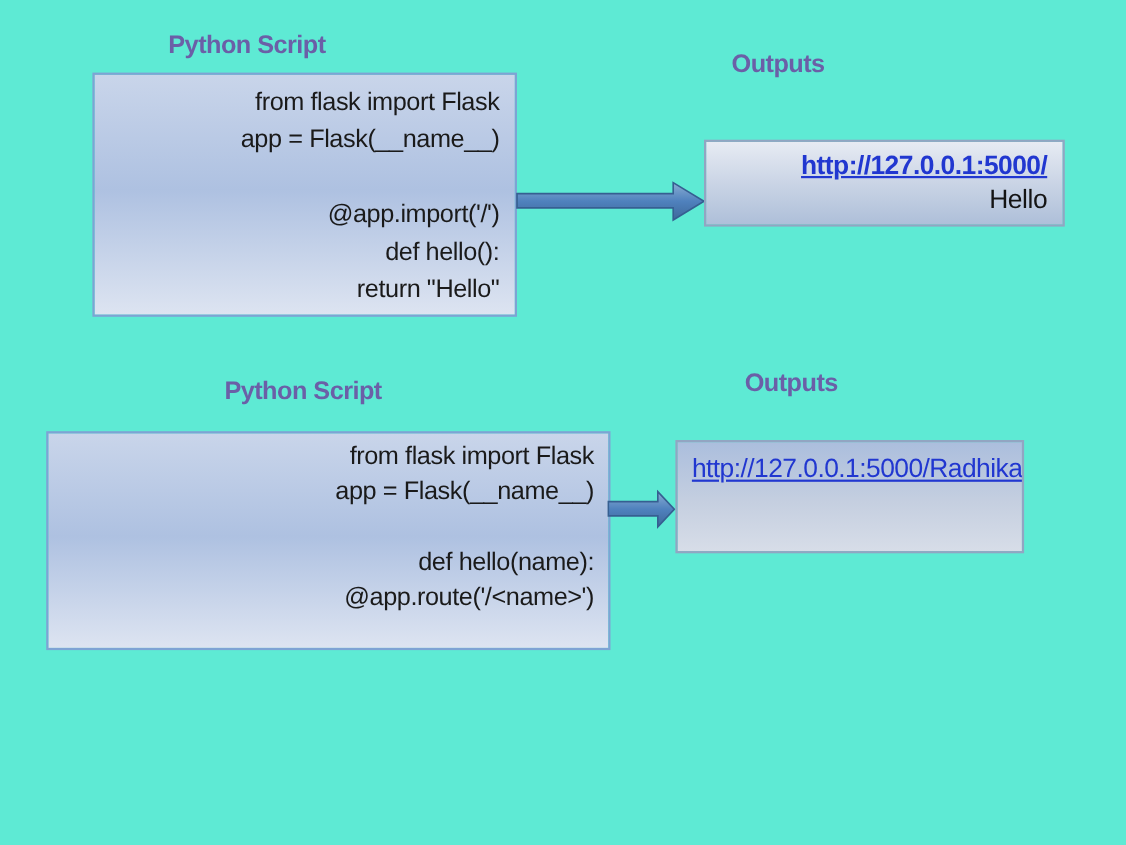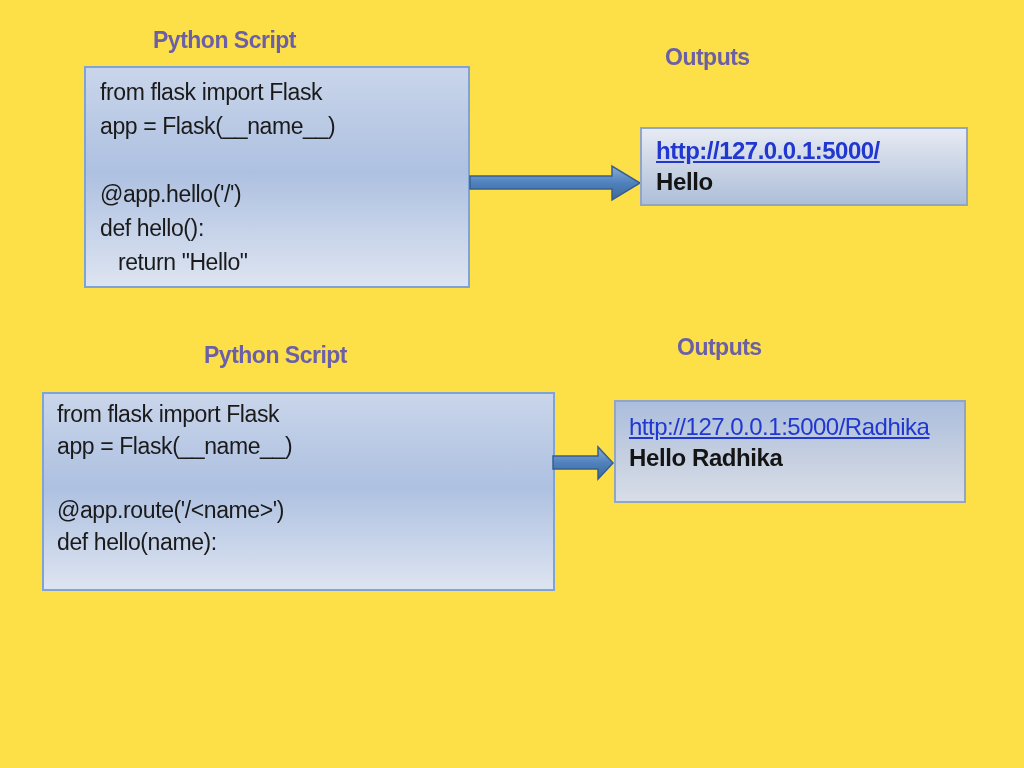--- a/index.html
+++ b/index.html
@@ -4,23 +4,24 @@
 <style>
   html, body {
     margin: 0;
     padding: 0;
     background: #ffffff;
   }
   .slide {
     position: relative;
     width: 1024px;
     height: 768px;
-    background: #fde047;
+    background: #5eead4;
     font-family: "Liberation Sans", sans-serif;
     overflow: hidden;
+    text-align: right;
   }
   .sec-title {
     position: absolute;
     color: #6b5fa7;
     font-weight: bold;
     font-size: 23px;
     letter-spacing: -0.5px;
     white-space: nowrap;
   }
   #title1    { left: 153px; top: 27px; }
@@ -53,59 +54,59 @@
     box-sizing: border-box;
     border: 2px solid #92a5c2;
     overflow: hidden;
   }
   #outbox1 {
     left: 640px; top: 127px; width: 328px; height: 79px;
     background: linear-gradient(180deg, #e7ebf3 0%, #c7d2e4 55%, #aebfd9 100%);
     padding: 6px 14px;
   }
   #outbox2 {
-    left: 614px; top: 400px; width: 352px; height: 103px;
+    left: 614px; top: 400px; width: 317px; height: 103px;
     background: linear-gradient(180deg, #abbedd 0%, #c5cfe0 55%, #d7dde8 100%);
     padding: 9px 13px;
   }
   .out-link {
     display: inline-block;
     color: #2137d0;
     text-decoration: underline;
     font-size: 24px;
     line-height: 31px;
     letter-spacing: -0.5px;
     white-space: nowrap;
     cursor: pointer;
   }
   #outbox1 .out-link { font-weight: bold; }
   #outbox2 .out-link { font-weight: normal; }
   .out-result {
     color: #141414;
-    font-weight: bold;
+    font-weight: normal;
     font-size: 24px;
     line-height: 31px;
     letter-spacing: -0.4px;
     white-space: nowrap;
   }
   .arrow { position: absolute; }
 </style>
 </head>
 <body>
 
 <div class="slide">
 
   <div class="sec-title" id="title1">Python Script</div>
   <div class="sec-title" id="outputs1">Outputs</div>
 
   <div class="codebox" id="codebox1">
     <div class="code-line">from flask import Flask</div>
     <div class="code-line">app = Flask(__name__)</div>
     <div class="code-line"> </div>
-    <div class="code-line">@app.hello('/')</div>
+    <div class="code-line">@app.import('/')</div>
     <div class="code-line">def hello():</div>
     <div class="code-line">   return "Hello"</div>
   </div>
 
   <svg class="arrow" id="arrow1" style="left:469px; top:164px;" width="173" height="38" viewBox="0 0 173 38">
     <defs>
       <linearGradient id="ag1" x1="0" y1="0" x2="0" y2="1">
         <stop offset="0" stop-color="#8aadd3"></stop>
         <stop offset="0.5" stop-color="#4f81bd"></stop>
         <stop offset="1" stop-color="#3e689a"></stop>
@@ -119,33 +120,32 @@
     <div class="out-result">Hello</div>
   </div>
 
   <div class="sec-title" id="title2">Python Script</div>
   <div class="sec-title" id="outputs2">Outputs</div>
 
   <div class="codebox" id="codebox2">
     <div class="code-line">from flask import Flask</div>
     <div class="code-line">app = Flask(__name__)</div>
     <div class="code-line"> </div>
+    <div class="code-line">def hello(name):</div>
     <div class="code-line">@app.route('/&lt;name&gt;')</div>
-    <div class="code-line">def hello(name):</div>
   </div>
 
   <svg class="arrow" id="arrow2" style="left:552px; top:445px;" width="63" height="36" viewBox="0 0 63 36">
     <defs>
       <linearGradient id="ag2" x1="0" y1="0" x2="0" y2="1">
         <stop offset="0" stop-color="#8aadd3"></stop>
         <stop offset="0.5" stop-color="#4f81bd"></stop>
         <stop offset="1" stop-color="#3e689a"></stop>
       </linearGradient>
     </defs>
     <polygon points="1,11 46,11 46,2 61,18 46,34 46,24 1,24" fill="url(#ag2)" stroke="#365f91" stroke-width="1.5"></polygon>
   </svg>
 
   <div class="outbox" id="outbox2">
     <a class="out-link">http://127.0.0.1:5000/Radhika</a>
-    <div class="out-result">Hello Radhika</div>
   </div>
 
 </div>
 
 </body></html>

